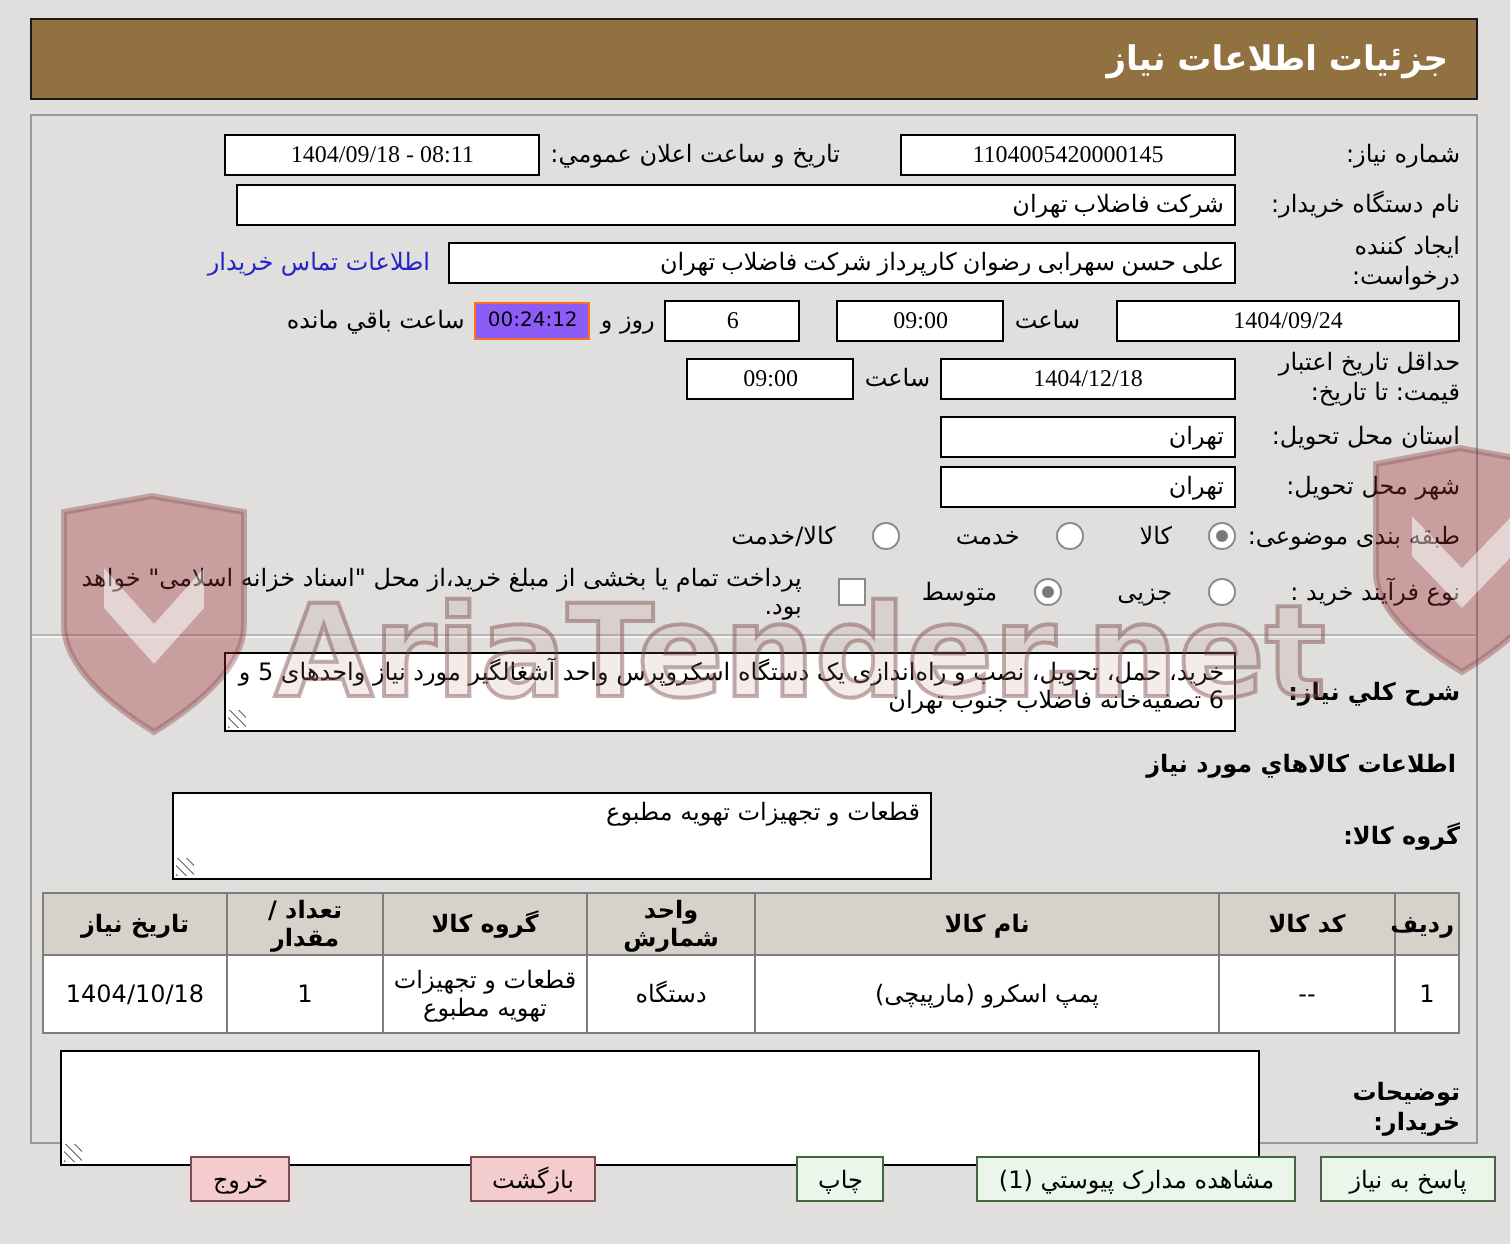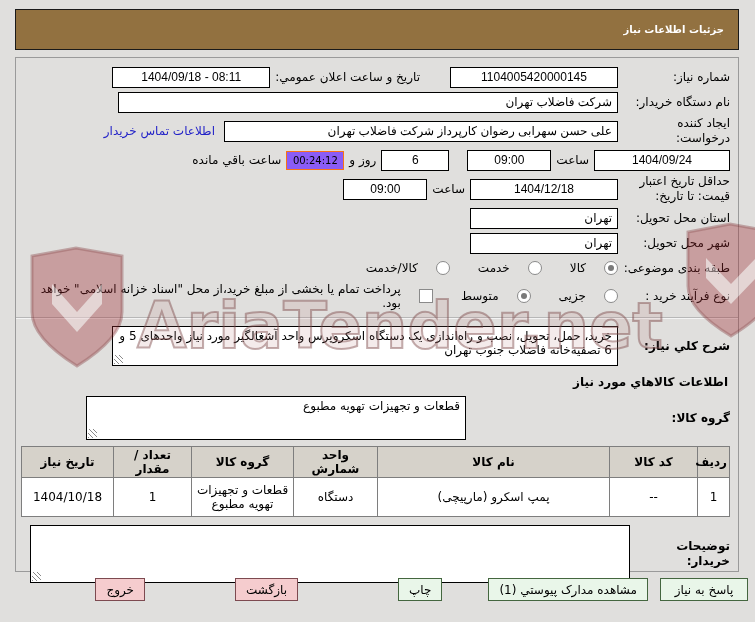--- a/index.html
+++ b/index.html
@@ -1,26 +1,26 @@
 <!DOCTYPE html>
 <html lang="fa"><head>
 <meta charset="utf-8">
 <style>
   html,body{margin:0;padding:0;}
   body{width:755px;height:622px;background:#e0dfdd;position:relative;overflow:hidden;
        font-family:"DejaVu Sans",sans-serif;font-size:12px;color:#000;}
   .titlebar{position:absolute;left:15px;top:9px;width:724px;height:41px;box-sizing:border-box;
-       background:#927140;border:1px solid #1a1a1a;color:#fff;font-weight:bold;font-size:10px;
+       background:#927140;border:1px solid #1a1a1a;color:#fff;font-weight:bold;font-size:17px;
        display:flex;align-items:center;justify-content:flex-end;padding:0 14px;}
   .panel{position:absolute;left:15px;top:57px;width:724px;height:515px;box-sizing:border-box;
        border:1px solid #9a9a9a;background:#e0dfdd;direction:rtl;padding:8px 8px 0 8px;}
   .frow{display:flex;align-items:center;margin-bottom:3px;min-height:22px;}
   .lab{flex:none;width:108px;text-align:right;padding-left:4px;line-height:1.25;}
   .lab.b{font-weight:bold;}
-  .ibox{box-sizing:border-box;height:21px;border:1px solid #000;background:#fff;font-family:Liberation Sans, sans-serif;
+  .ibox{box-sizing:border-box;height:21px;border:1px solid #000;background:#fff;font-family:Liberation Serif, serif;
        font-size:12px;padding:1px 5px;direction:rtl;}
   .ctr{text-align:center;direction:ltr;}
   .rgt{text-align:right;}
   .ylw{background:#8b5cf6;border:1px solid #f97316;height:19px;display:inline-flex;align-items:center;
        justify-content:center;box-sizing:border-box;font-size:10px;direction:ltr;}
   .inlab{margin:0 5px;white-space:nowrap;}
   .link{color:#2323c8;margin-right:9px;white-space:nowrap;cursor:pointer;}
   .radio{width:12px;height:12px;border:1px solid #8a8a8a;border-radius:50%;background:#fff;
        display:inline-block;position:relative;flex:none;}
   .radio.on::after{content:"";position:absolute;left:3px;top:3px;right:3px;bottom:3px;border-radius:50%;background:#7a7a7a;}
@@ -66,21 +66,21 @@
     <input class="ibox rgt" style="width: 500px;" readonly="" value="شرکت فاضلاب تهران">
   </div>
 
   <div class="frow">
     <span class="lab">ایجاد کننده درخواست:</span>
     <input class="ibox rgt" style="width: 394px;" readonly="" value="علی حسن سهرابی رضوان کارپرداز شرکت فاضلاب تهران">
     <span class="link">اطلاعات تماس خریدار</span>
   </div>
 
   <div class="frow">
-    <input class="ibox ctr" style="width: 136px;" readonly="" value="1404/09/24">
+    <input class="ibox ctr" style="width: 172px; margin-left: 13px;" readonly="" value="1404/09/24">
     <span class="inlab">ساعت</span>
     <input class="ibox ctr" style="width: 84px;" readonly="" value="09:00">
     <input class="ibox ctr" style="width: 68px; margin-right: 18px;" readonly="" value="6">
     <span class="inlab">روز و</span>
     <span class="ylw" style="width:58px">00:24:12</span>
     <span class="inlab">ساعت باقي مانده</span>
   </div>
 
   <div class="frow">
     <span class="lab">حداقل تاریخ اعتبار قیمت: تا تاریخ:</span>

